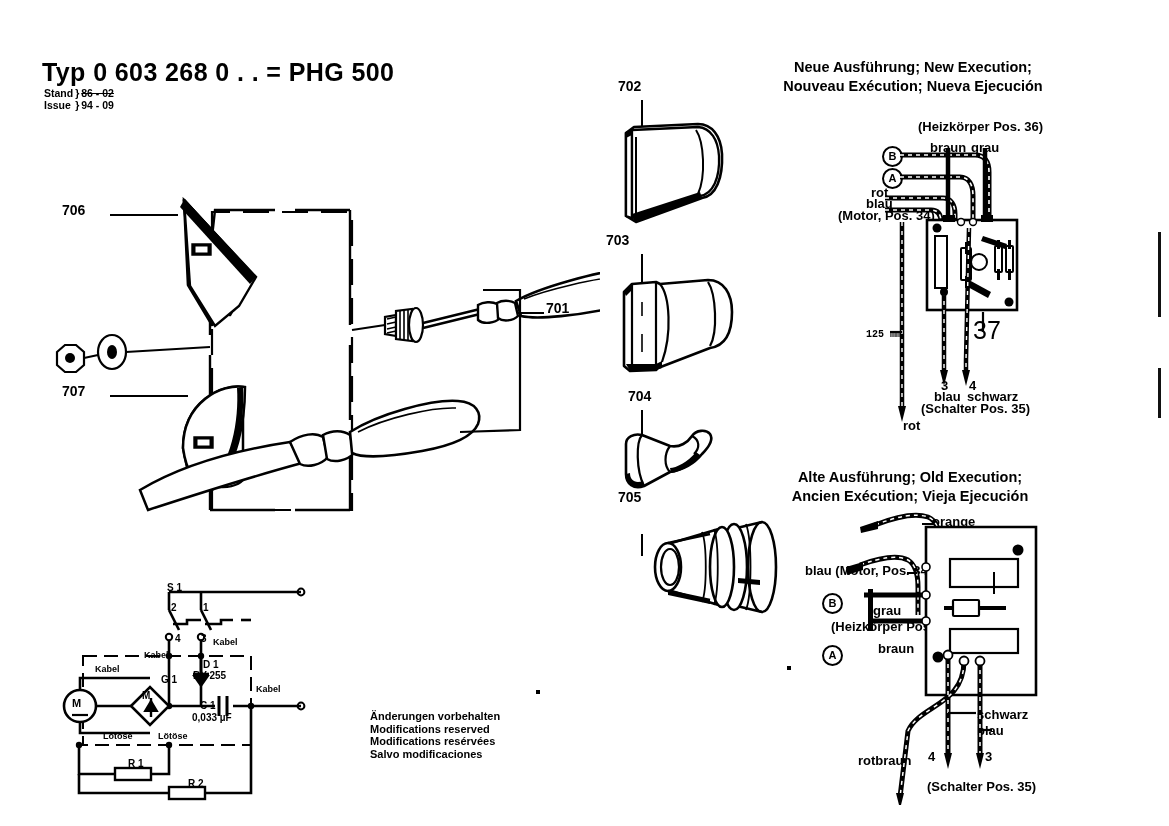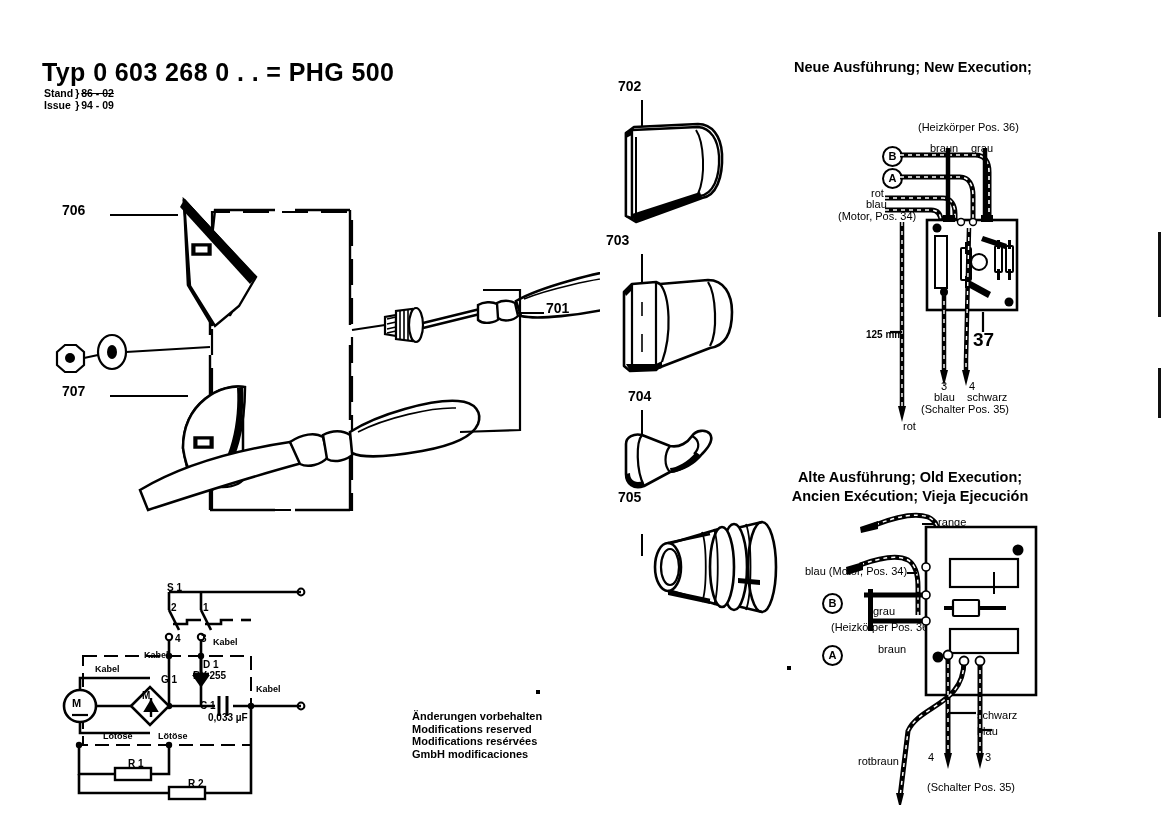--- a/index.html
+++ b/index.html
@@ -49,53 +49,52 @@
   }
 
   
   .ann {
     font-size: 10px;
     font-weight: bold;
     white-space: nowrap;
     line-height: 11px;
   }
   .ann-sm {
-    font-size: 11px;
-    font-weight: normal;
+    font-size: 13px;
+    font-weight: bold;
     white-space: nowrap;
     line-height: 10px;
   }
   .partno {
     font-size: 14px;
     font-weight: bold;
     white-space: nowrap;
   }
   .bignum {
-    font-size: 19px;
-    font-weight: bold;
-    white-space: nowrap;
-    margin-top: 13px;
+    font-size: 25px;
+    font-weight: normal;
+    white-space: nowrap;
   }
   .circ-label {
     width: 17px; height: 17px;
     border: 2px solid #000;
     border-radius: 50%;
     font-size: 11px;
     font-weight: bold;
     text-align: center;
     line-height: 17px;
   }
 
   
   .lead-h { background: #000; height: 2px; }
   .lead-v { background: #000; width: 2px; }
 
   
   #footer-legal {
-    left: 412px; top: 710px;
+    left: 370px; top: 710px;
     font-size: 11px;
     font-weight: bold;
     line-height: 12.6px;
     white-space: nowrap;
   }
   #footer-company {
     left: 392px; top: 764px;
     font-size: 11.5px;
     font-weight: bold;
     line-height: 13.4px;
@@ -377,33 +376,34 @@
         <path d="M136 12 C 142 28, 142 82, 136 98"></path>
       </g>
       <g fill="#000">
         <path d="M128 66 L150 68 L150 73 L128 71 Z"></path>
         <path d="M58 79 L100 88 L100 92 L58 83 Z"></path>
       </g>
     </svg>
   </div>
 
   <div class="abs exec-heading" style="left:763px; top:58px; width:300px;">Neue Ausführung; New Execution;</div>
+  <div class="abs exec-heading" style="left:763px; top:77px; width:300px;">Nouveau Exécution; Nueva Ejecución</div>
 
   <div class="abs ann-sm" style="left:918px; top:122px;">(Heizkörper Pos. 36)</div>
   <div class="abs ann-sm" style="left:930px; top:143px;">braun</div>
   <div class="abs ann-sm" style="left:971px; top:143px;">grau</div>
 
   <div class="abs circ-label" style="left:882px; top:146px;">B</div>
   <div class="abs circ-label" style="left:882px; top:168px;">A</div>
 
   <div class="abs ann-sm" style="left:871px; top:188px;">rot</div>
   <div class="abs ann-sm" style="left:866px; top:199px;">blau</div>
   <div class="abs ann-sm" style="left:838px; top:211px;">(Motor, Pos. 34)</div>
 
-  <div class="abs ann" style="left:866px; top:329px;">125 mm</div>
+  <div class="abs ann" style="left:866px; top:329px;font-family:Liberation Mono, monospace;">125 mm</div>
   <div class="abs bignum" style="left:973px; top:316px;">37</div>
 
   <div class="abs ann-sm" style="left:941px; top:381px;">3</div>
   <div class="abs ann-sm" style="left:969px; top:381px;">4</div>
   <div class="abs ann-sm" style="left:934px; top:392px;">blau</div>
   <div class="abs ann-sm" style="left:967px; top:392px;">schwarz</div>
   <div class="abs ann-sm" style="left:921px; top:404px;">(Schalter Pos. 35)</div>
   <div class="abs ann-sm" style="left:903px; top:421px;">rot</div>
 
   <div class="abs" style="left:855px; top:110px; width:200px; height:330px;">
@@ -734,34 +734,34 @@
   <div class="abs ckt" style="left:213px; top:637px;">Kabel</div>
   <div class="abs ckt" style="left:144px; top:650px;">Kabel</div>
   <div class="abs ckt" style="left:95px; top:664px;">Kabel</div>
   <div class="abs ckt" style="left:256px; top:684px;">Kabel</div>
 
   <div class="abs ckt-b" style="left:142px; top:690px;" style2="">M</div>
   <div class="abs ckt-b" style="left:161px; top:674px;">G 1</div>
   <div class="abs ckt-b" style="left:203px; top:659px;">D 1</div>
   <div class="abs ckt-b" style="left:193px; top:670px;text-align:center;">BY 255</div>
   <div class="abs ckt-b" style="left:200px; top:700px;">C 1</div>
-  <div class="abs ckt-b" style="left:208px; top:712px;">0,033 µF</div>
+  <div class="abs ckt-b" style="left:192px; top:712px;">0,033 µF</div>
 
   <div class="abs ckt" style="left:103px; top:731px;">Lötöse</div>
   <div class="abs ckt" style="left:158px; top:731px;">Lötöse</div>
   <div class="abs ckt-b" style="left:128px; top:758px;">R 1</div>
   <div class="abs ckt-b" style="left:188px; top:778px;">R 2</div>
 
   <div class="abs" style="left:72px; top:697px; font-size:11px; font-weight:bold;">M</div>
 
   <div class="abs" id="footer-legal">
     <div>Änderungen vorbehalten</div>
     <div>Modifications reserved</div>
     <div>Modifications resérvées</div>
-    <div>GmbH modificaciones</div>
+    <div>Salvo modificaciones</div>
   </div>
 
   <div class="abs" style="left:536px; top:690px; width:4px; height:4px; background:#000;"></div>
   <div class="abs" style="left:787px; top:666px; width:4px; height:4px; background:#000;"></div>
 
   <div class="abs cropmark" style="left:1158px; top:232px; height:85px;"></div>
   <div class="abs cropmark" style="left:1158px; top:368px; height:50px;"></div>
 
 </div>
 

